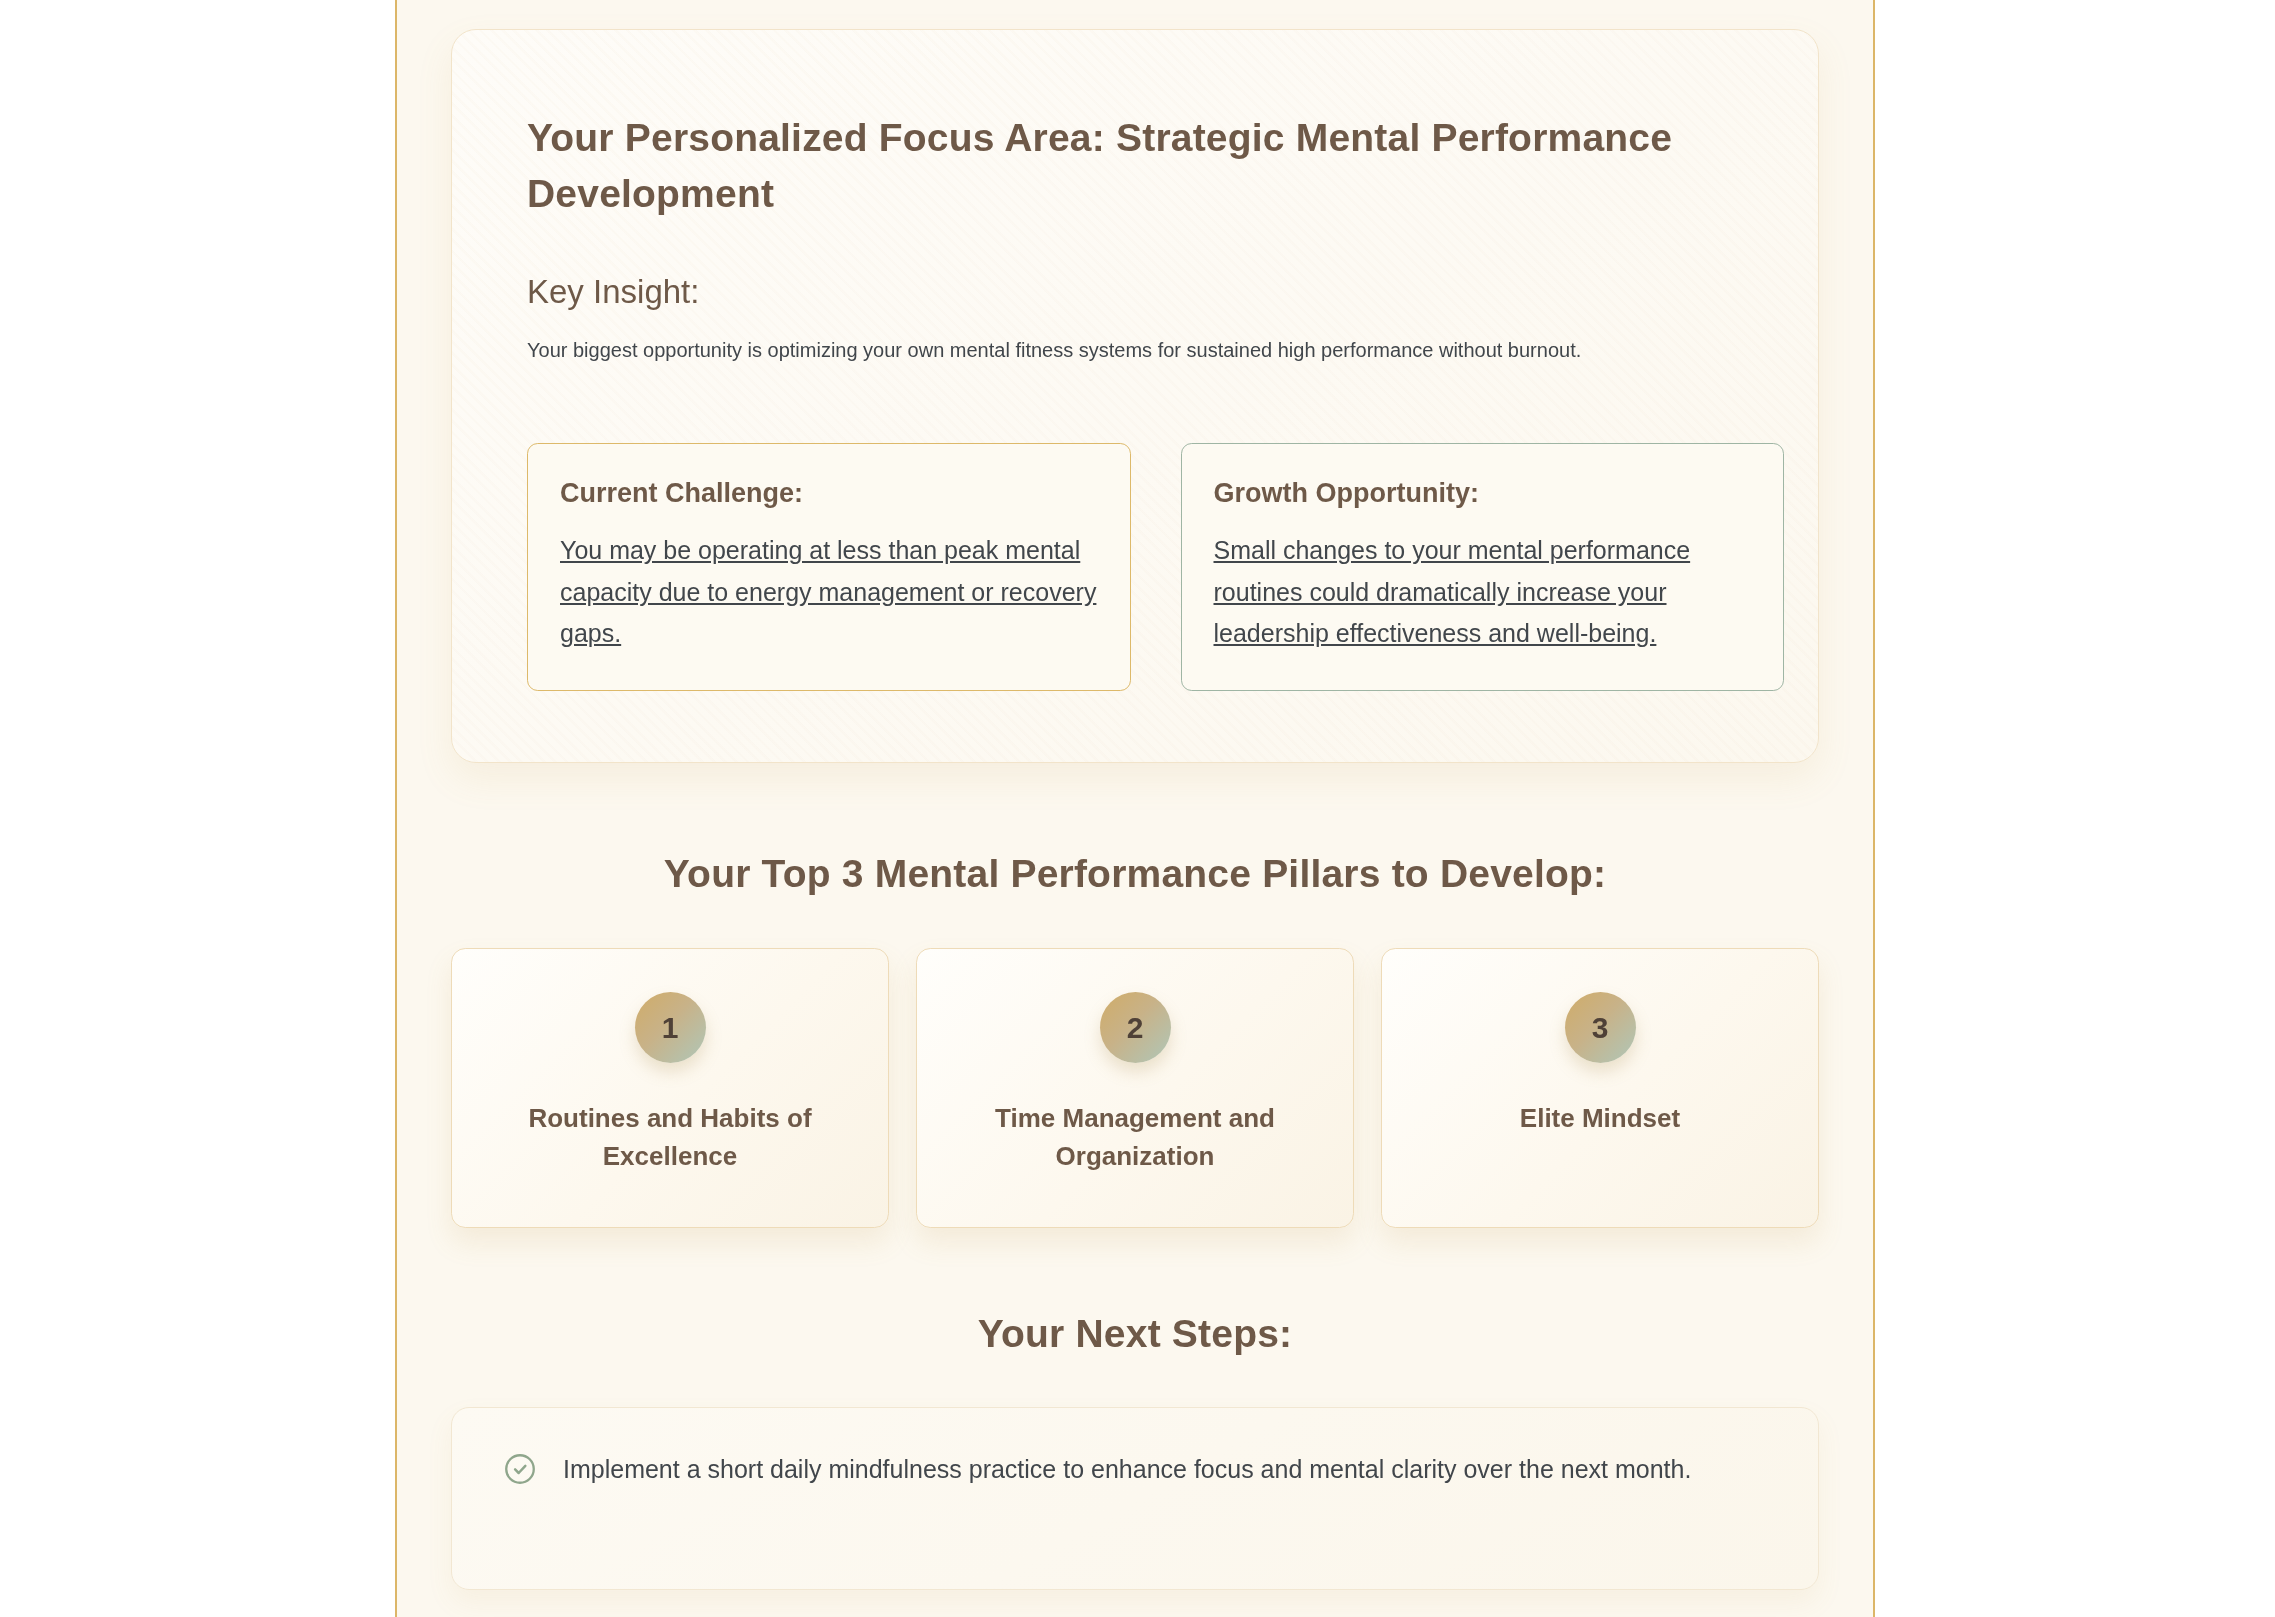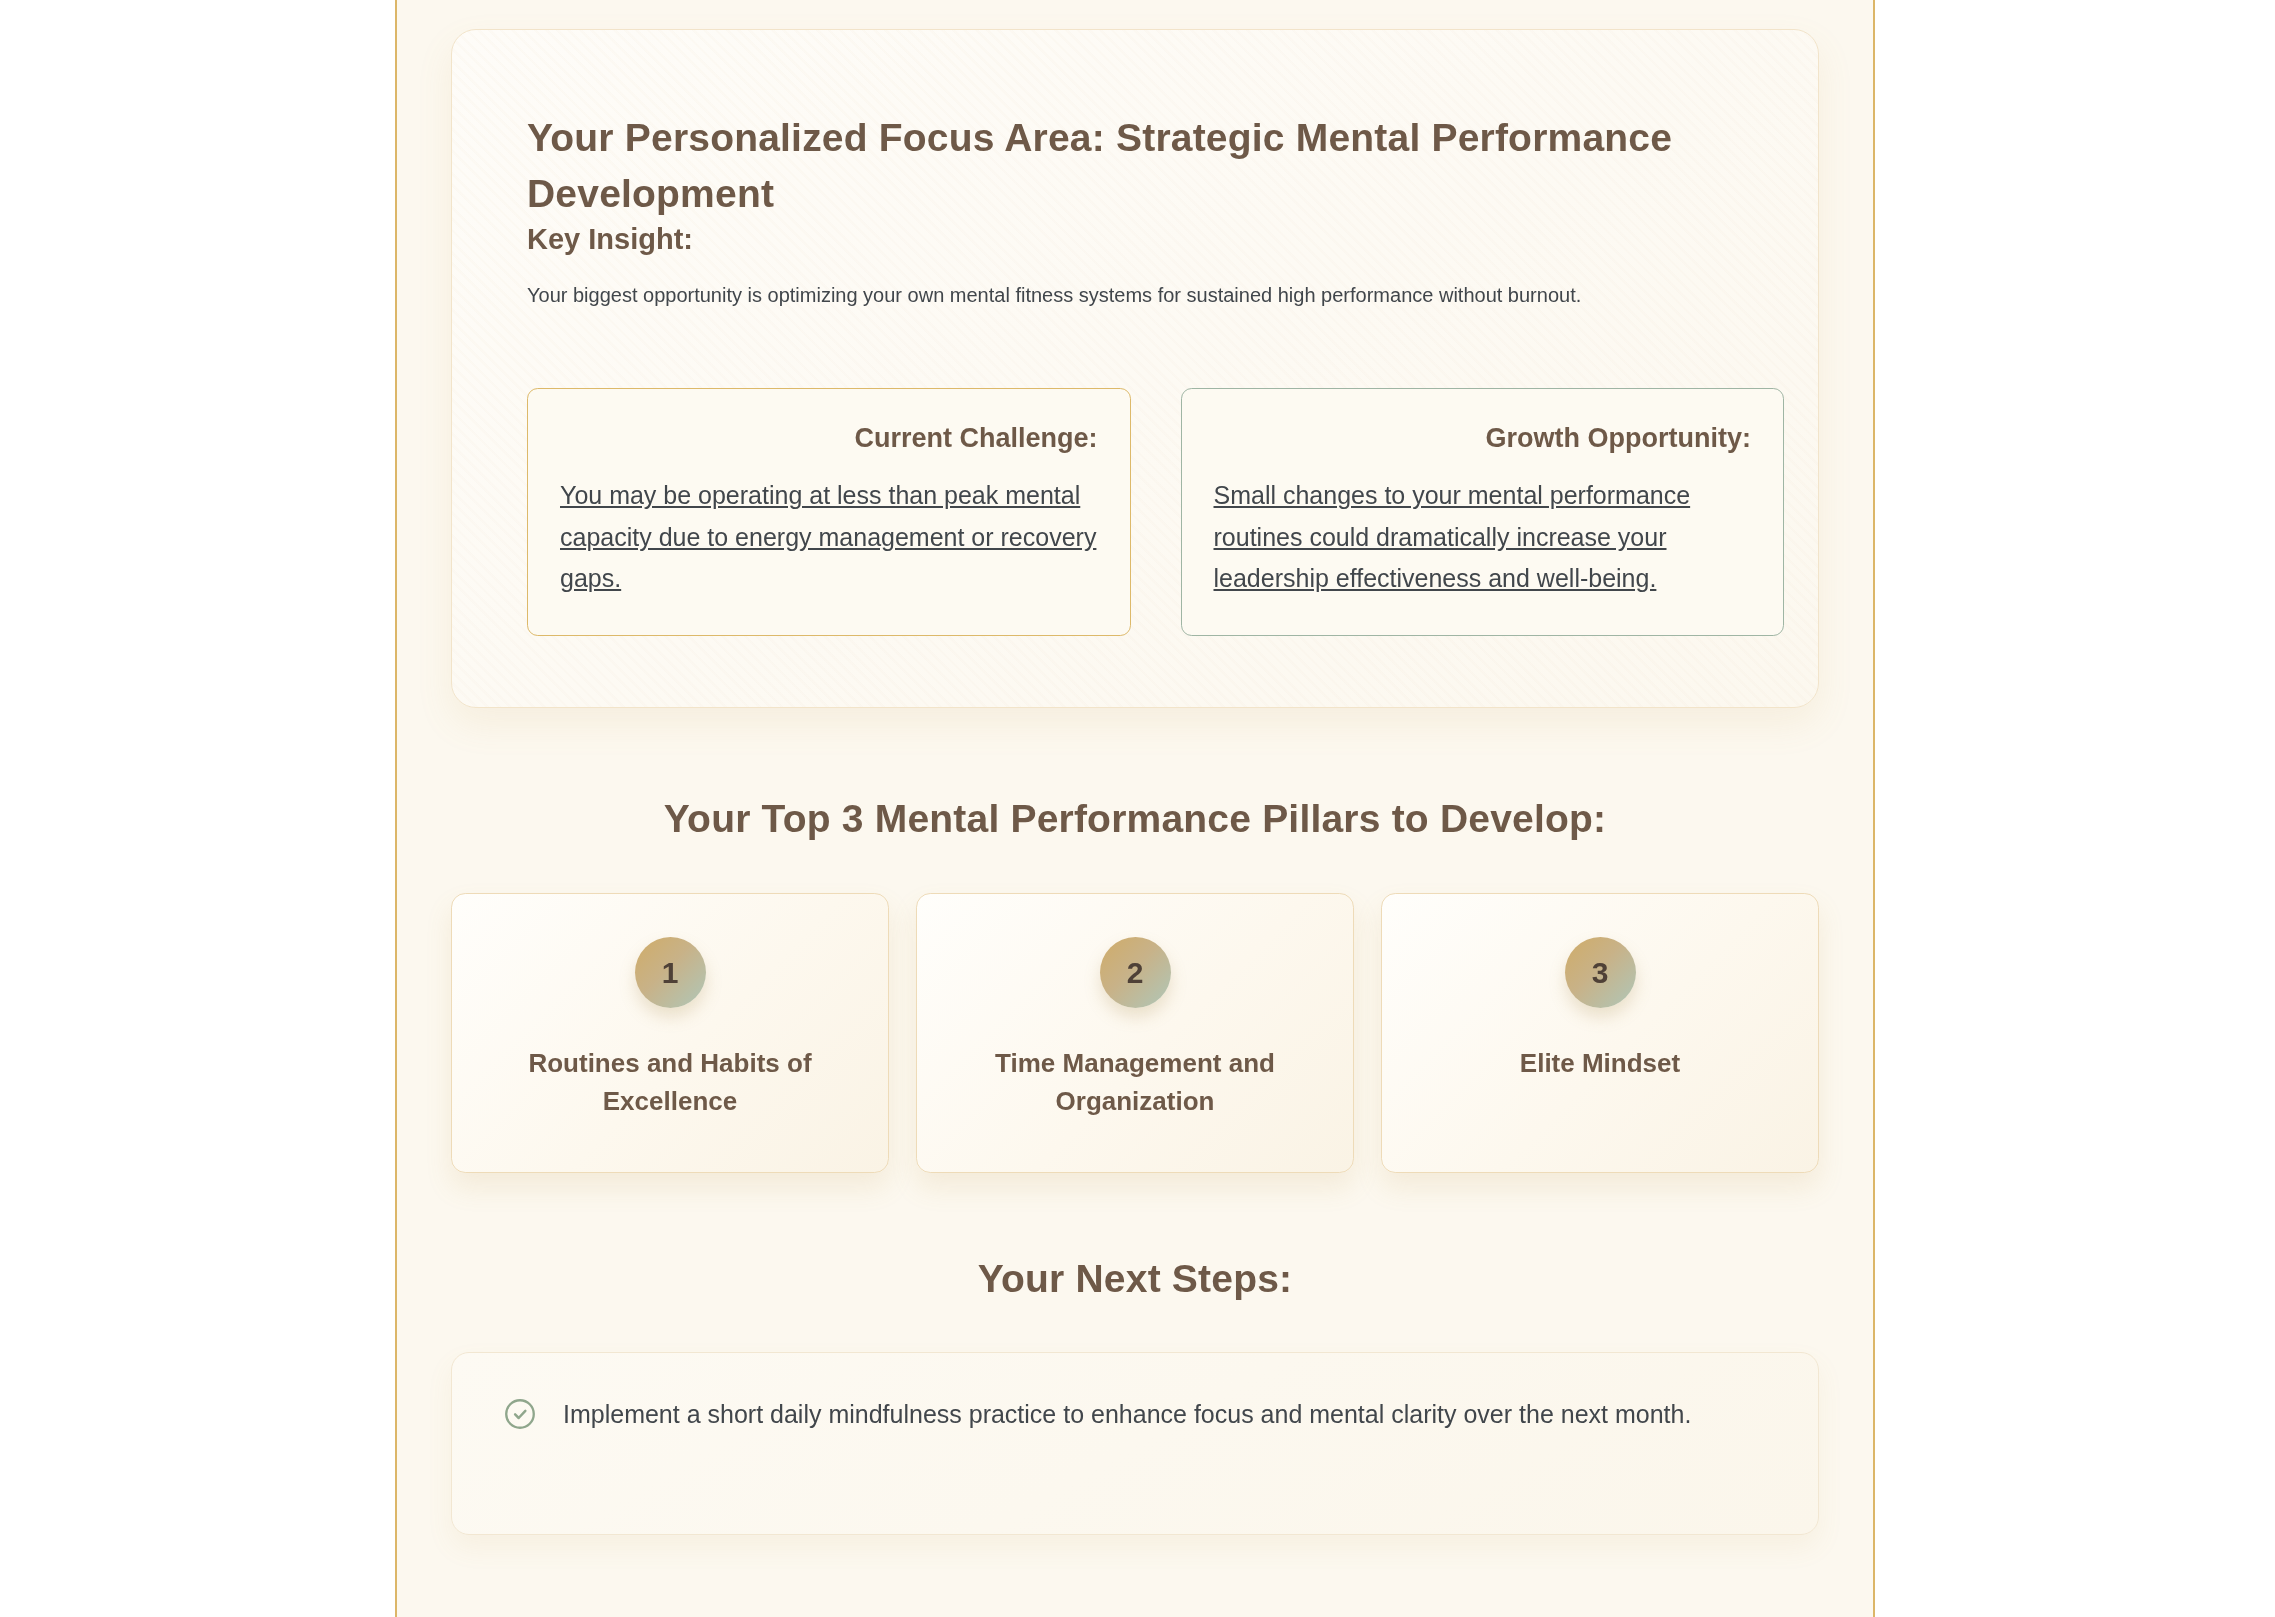--- a/index.html
+++ b/index.html
@@ -26,36 +26,37 @@
     border: 1.3px solid #F2E4CA;
     border-radius: 25px;
     padding: 80px 34px 71px 75px;
     box-shadow: 0 16px 36px rgba(196,154,77,0.10);
   }
   .focus-title {
     font-size: 39px; font-weight: 700; color: #6E5948;
     line-height: 1.45; letter-spacing: 0.2px;
   }
   .key-insight-label {
-    font-size: 29px; font-weight: 700; color: #6E5948;
+    margin-top: 50px;
+    font-size: 33px; font-weight: 400; color: #6E5948;
   }
   .key-insight-text {
     margin-top: 23px;
     font-size: 20px; line-height: 1.62; color: #41464B;
     max-width: 1212px;
   }
   .duo-row { display: flex; gap: 50px; margin-top: 77px; }
   .duo-card {
     flex: 1; border-radius: 10.7px;
     background: #FDFAF2;
     padding: 34px 32px 36px 32px;
   }
   .duo-card.challenge { border: 1.8px solid #DDB96A; }
   .duo-card.opportunity { border: 1.8px solid #9FB5A4; }
-  .duo-label { font-size: 27px; font-weight: 700; color: #6E5948; text-align: right; }
+  .duo-label { font-size: 27px; font-weight: 700; color: #6E5948; }
   .duo-text { margin-top: 21.4px; font-size: 25px; line-height: 1.65; color: #41464B; text-decoration: underline; }
   
   .section-heading {
     text-align: center;
     font-size: 39px; font-weight: 700; color: #6E5948;
     letter-spacing: 0.2px;
   }
   .pillars-heading { margin-top: 89px; }
   .pillars-row {
     width: 1368px; margin: 52px auto 0 auto;

